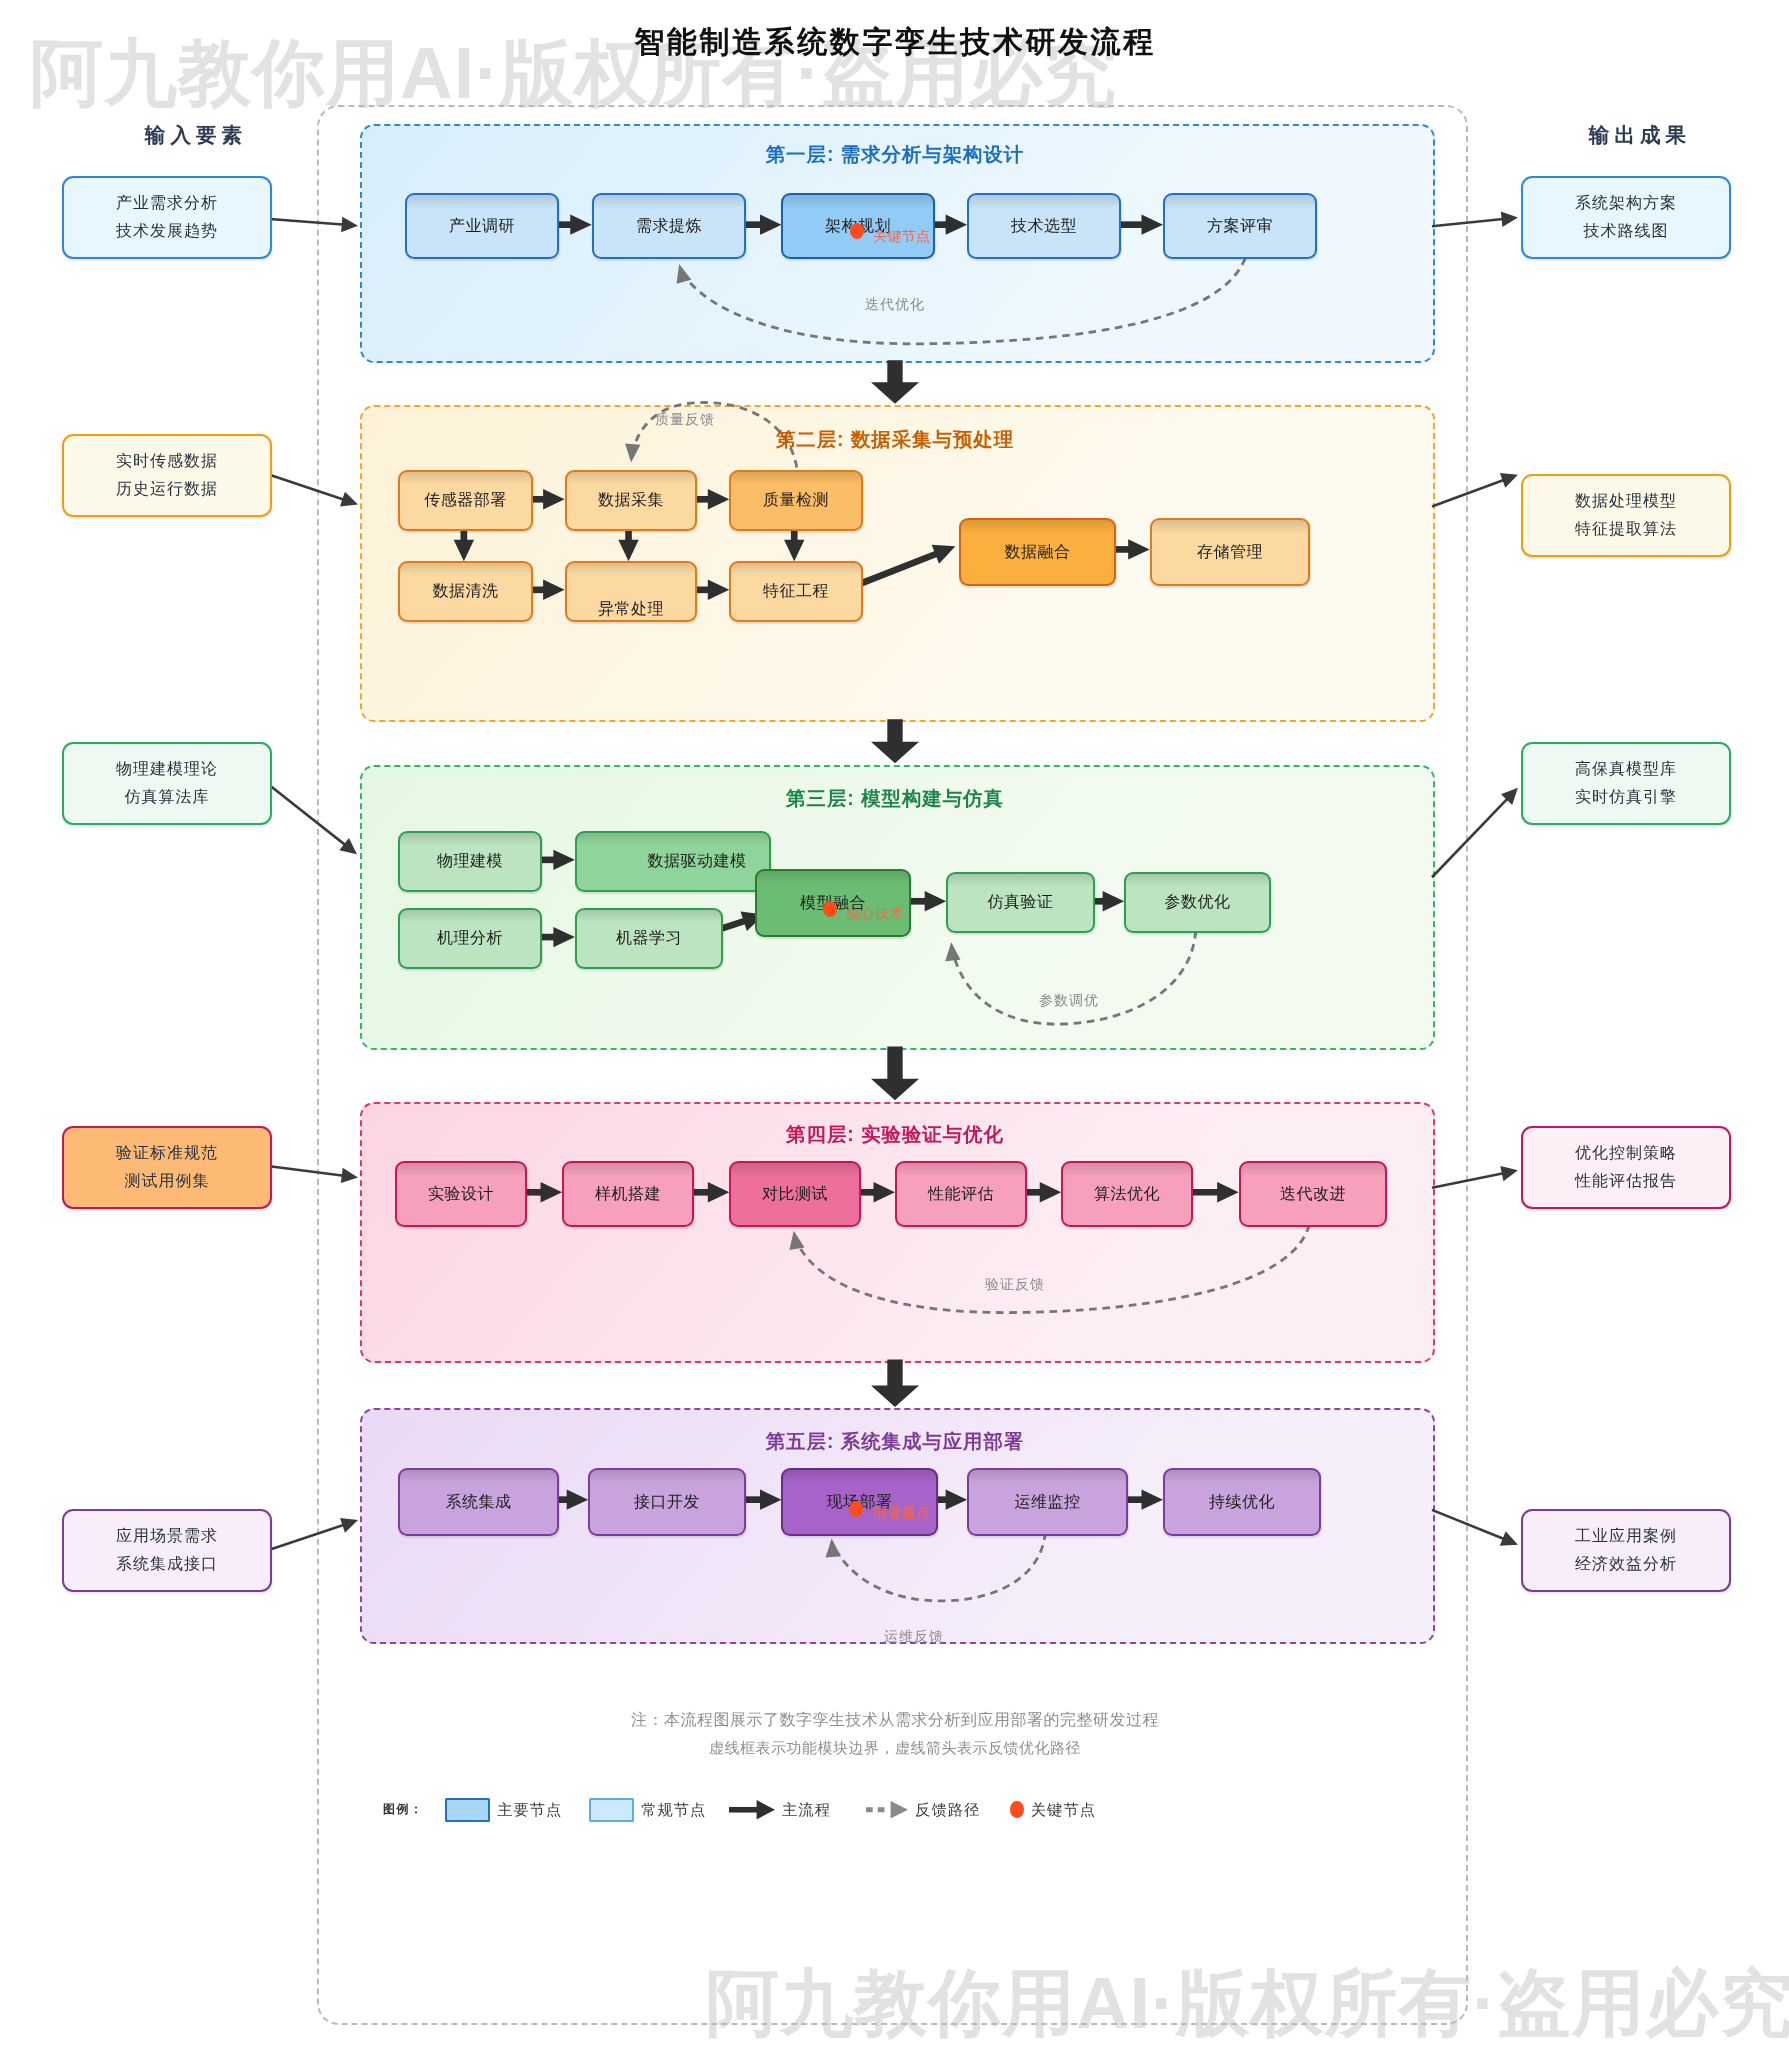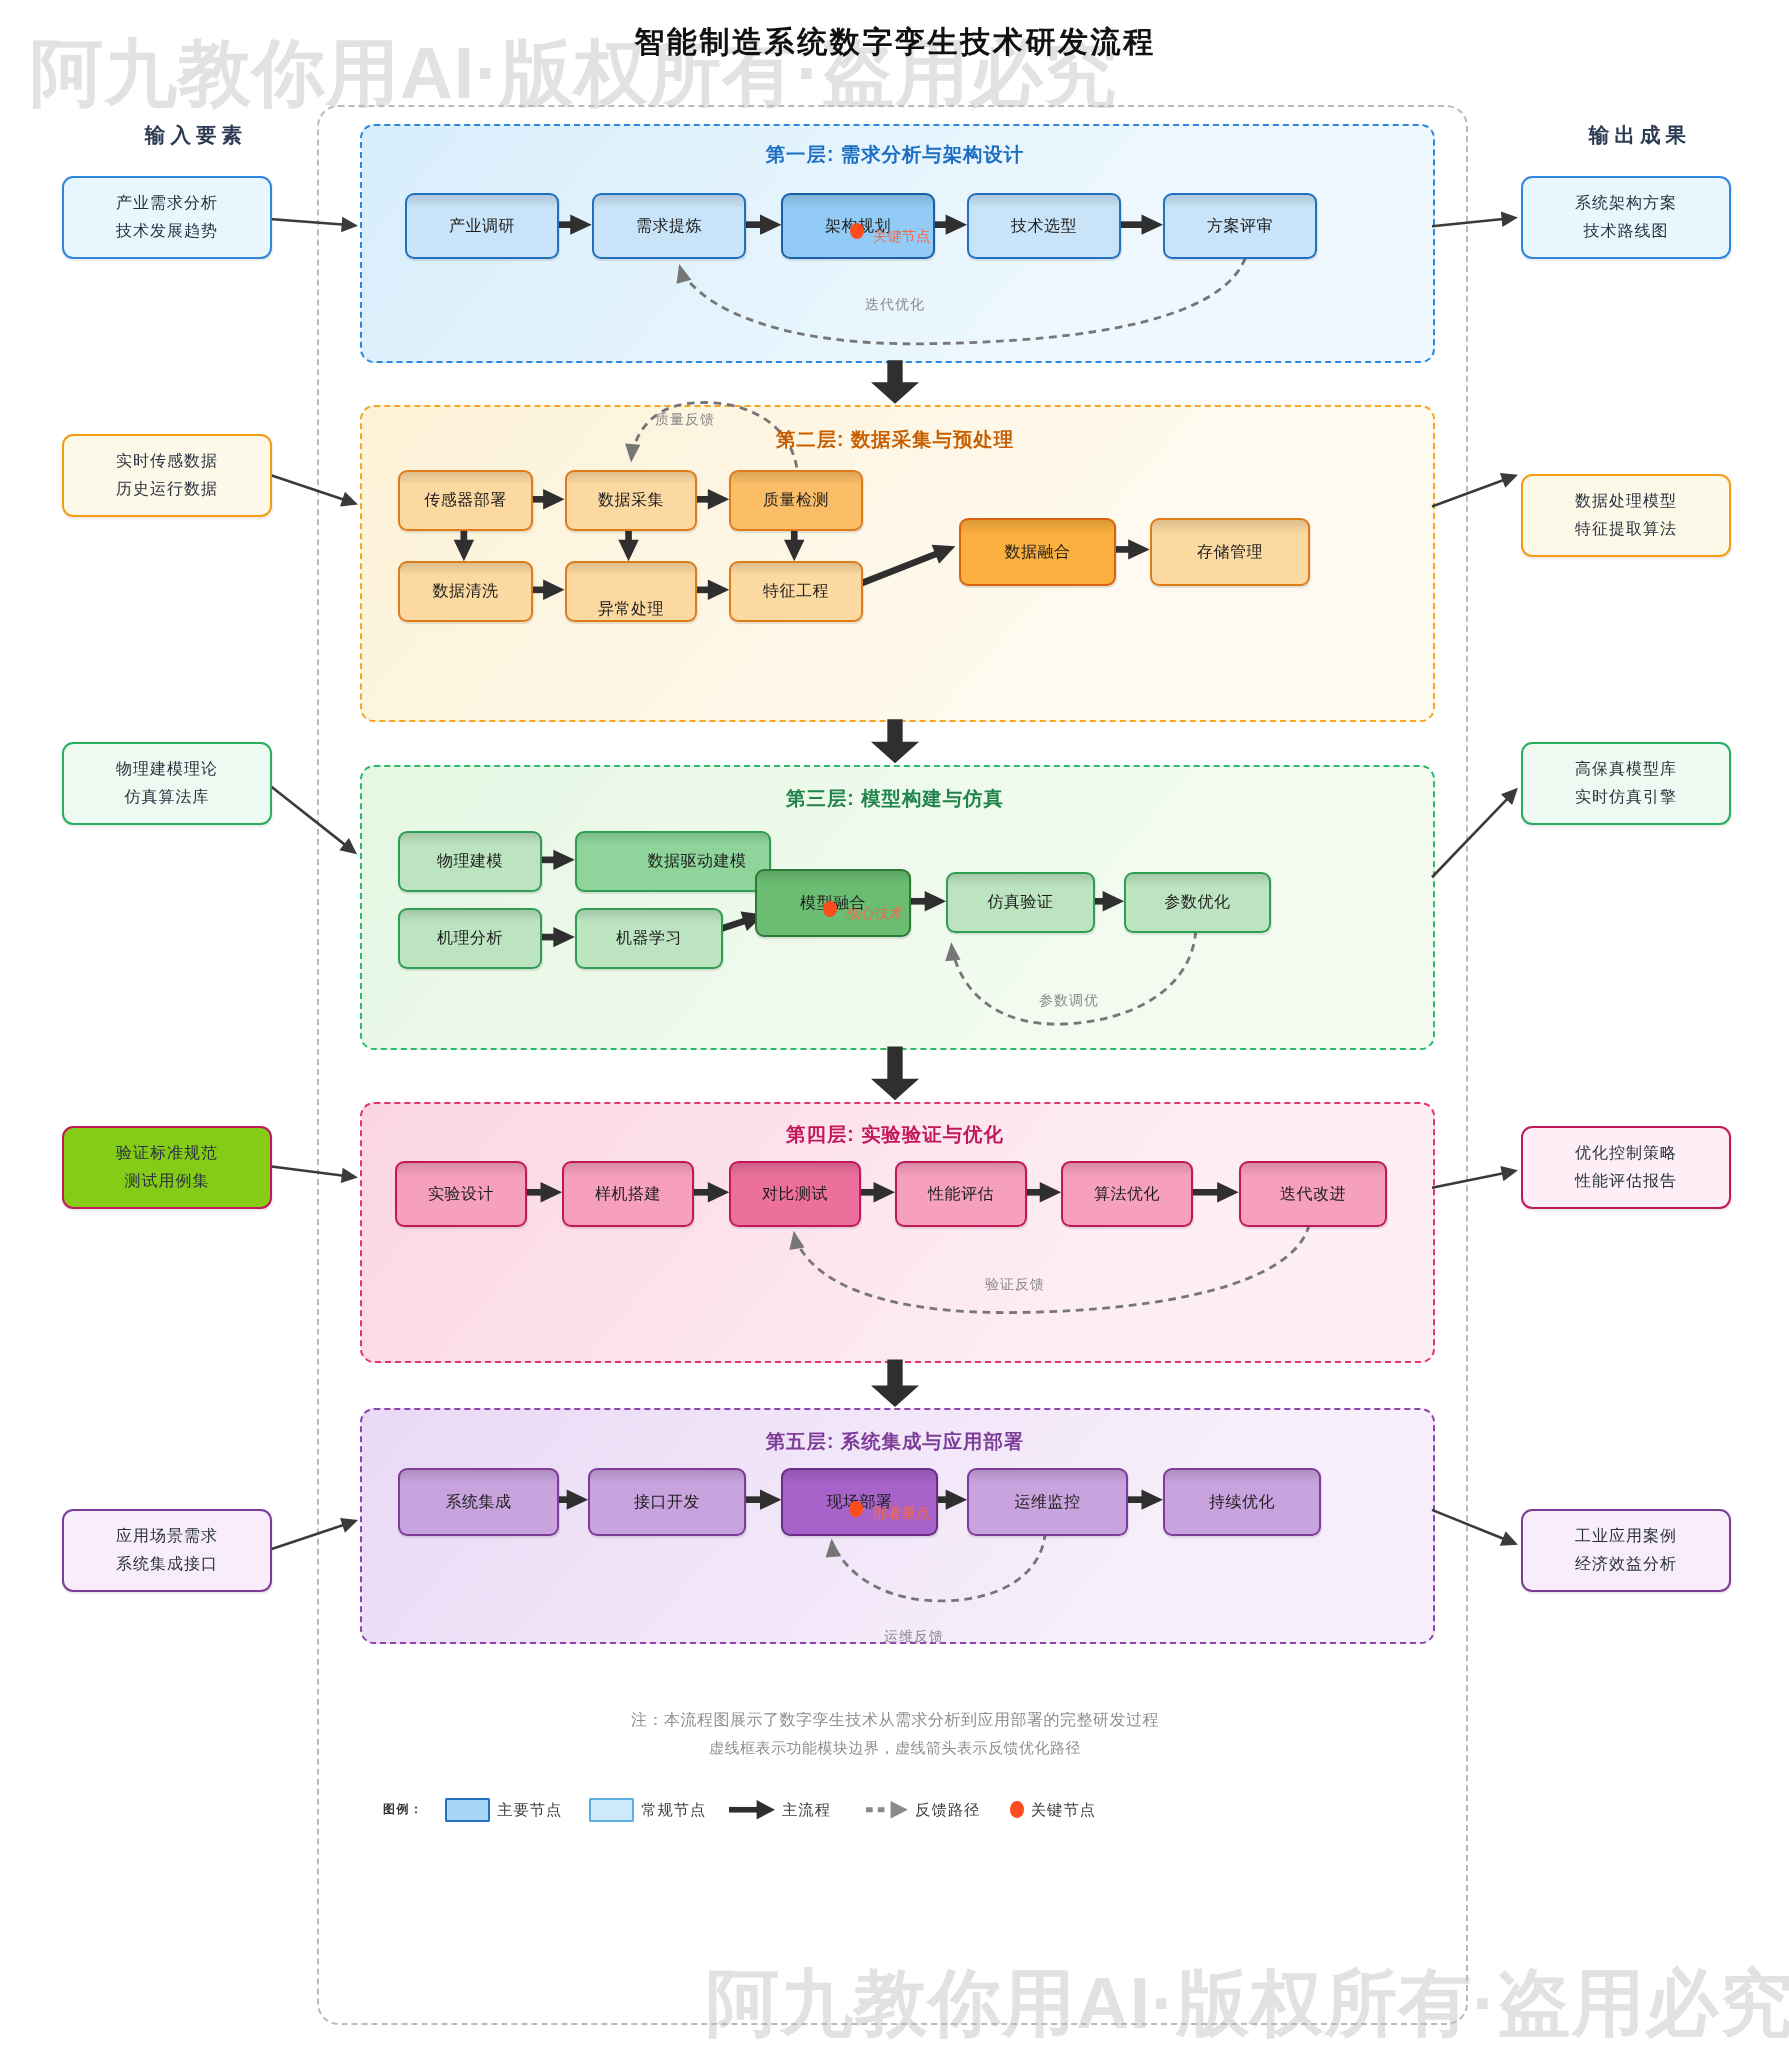--- a/index.html
+++ b/index.html
@@ -145,21 +145,21 @@
         <div class="io-line">技术发展趋势</div>
       </div>
       <div class="io-box" style="left: 62px; top: 434px; width: 206px; height: 79px; border: 2.6px solid rgb(243, 156, 18); background: rgb(253, 249, 232);">
         <div class="io-line">实时传感数据</div>
         <div class="io-line">历史运行数据</div>
       </div>
       <div class="io-box" style="left: 62px; top: 742px; width: 206px; height: 79px; border: 2.6px solid rgb(39, 174, 96); background: rgb(238, 250, 241);">
         <div class="io-line">物理建模理论</div>
         <div class="io-line">仿真算法库</div>
       </div>
-      <div class="io-box" style="left: 62px; top: 1126px; width: 206px; height: 79px; border: 2.6px solid rgb(194, 24, 91); background: #84cc16;">
+      <div class="io-box" style="left: 62px; top: 1126px; width: 206px; height: 79px; border: 2.6px solid rgb(194, 24, 91); background: #fdba74;">
         <div class="io-line">验证标准规范</div>
         <div class="io-line">测试用例集</div>
       </div>
       <div class="io-box" style="left: 62px; top: 1509px; width: 206px; height: 79px; border: 2.6px solid rgb(125, 60, 152); background: rgb(248, 238, 251);">
         <div class="io-line">应用场景需求</div>
         <div class="io-line">系统集成接口</div>
       </div>
       <div class="io-box" style="left: 1521px; top: 176px; width: 206px; height: 79px; border: 2.6px solid rgb(46, 134, 222); background: rgb(231, 247, 253);">
         <div class="io-line">系统架构方案</div>
         <div class="io-line">技术路线图</div>

